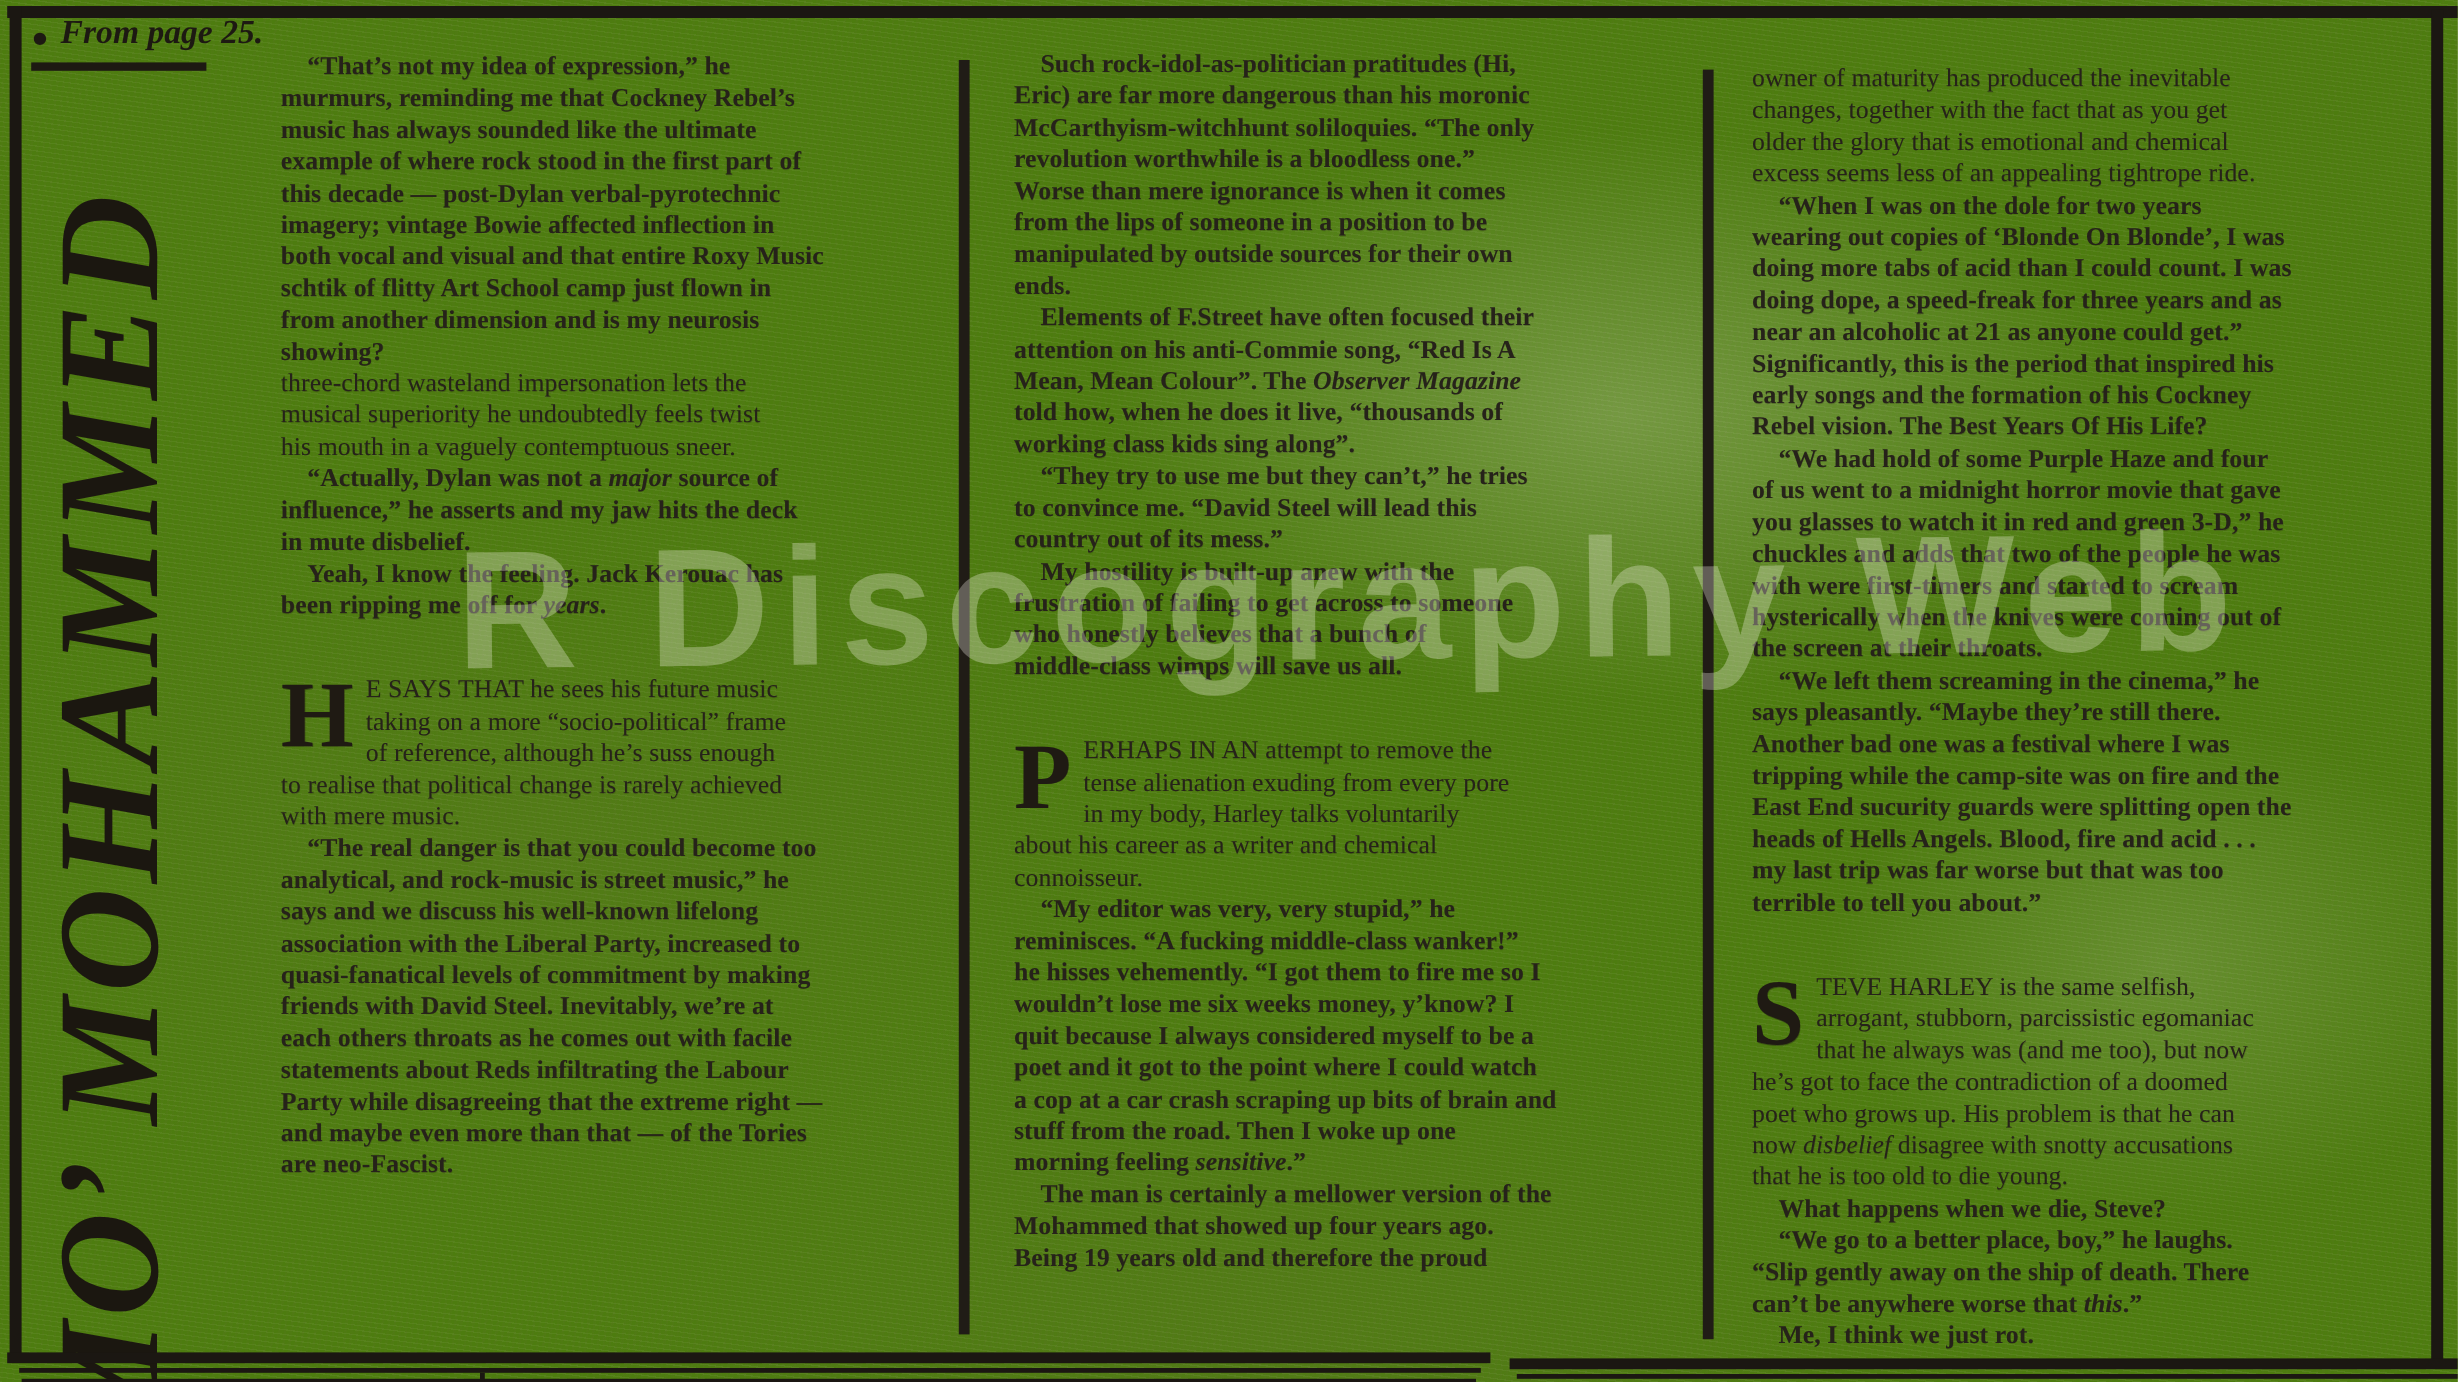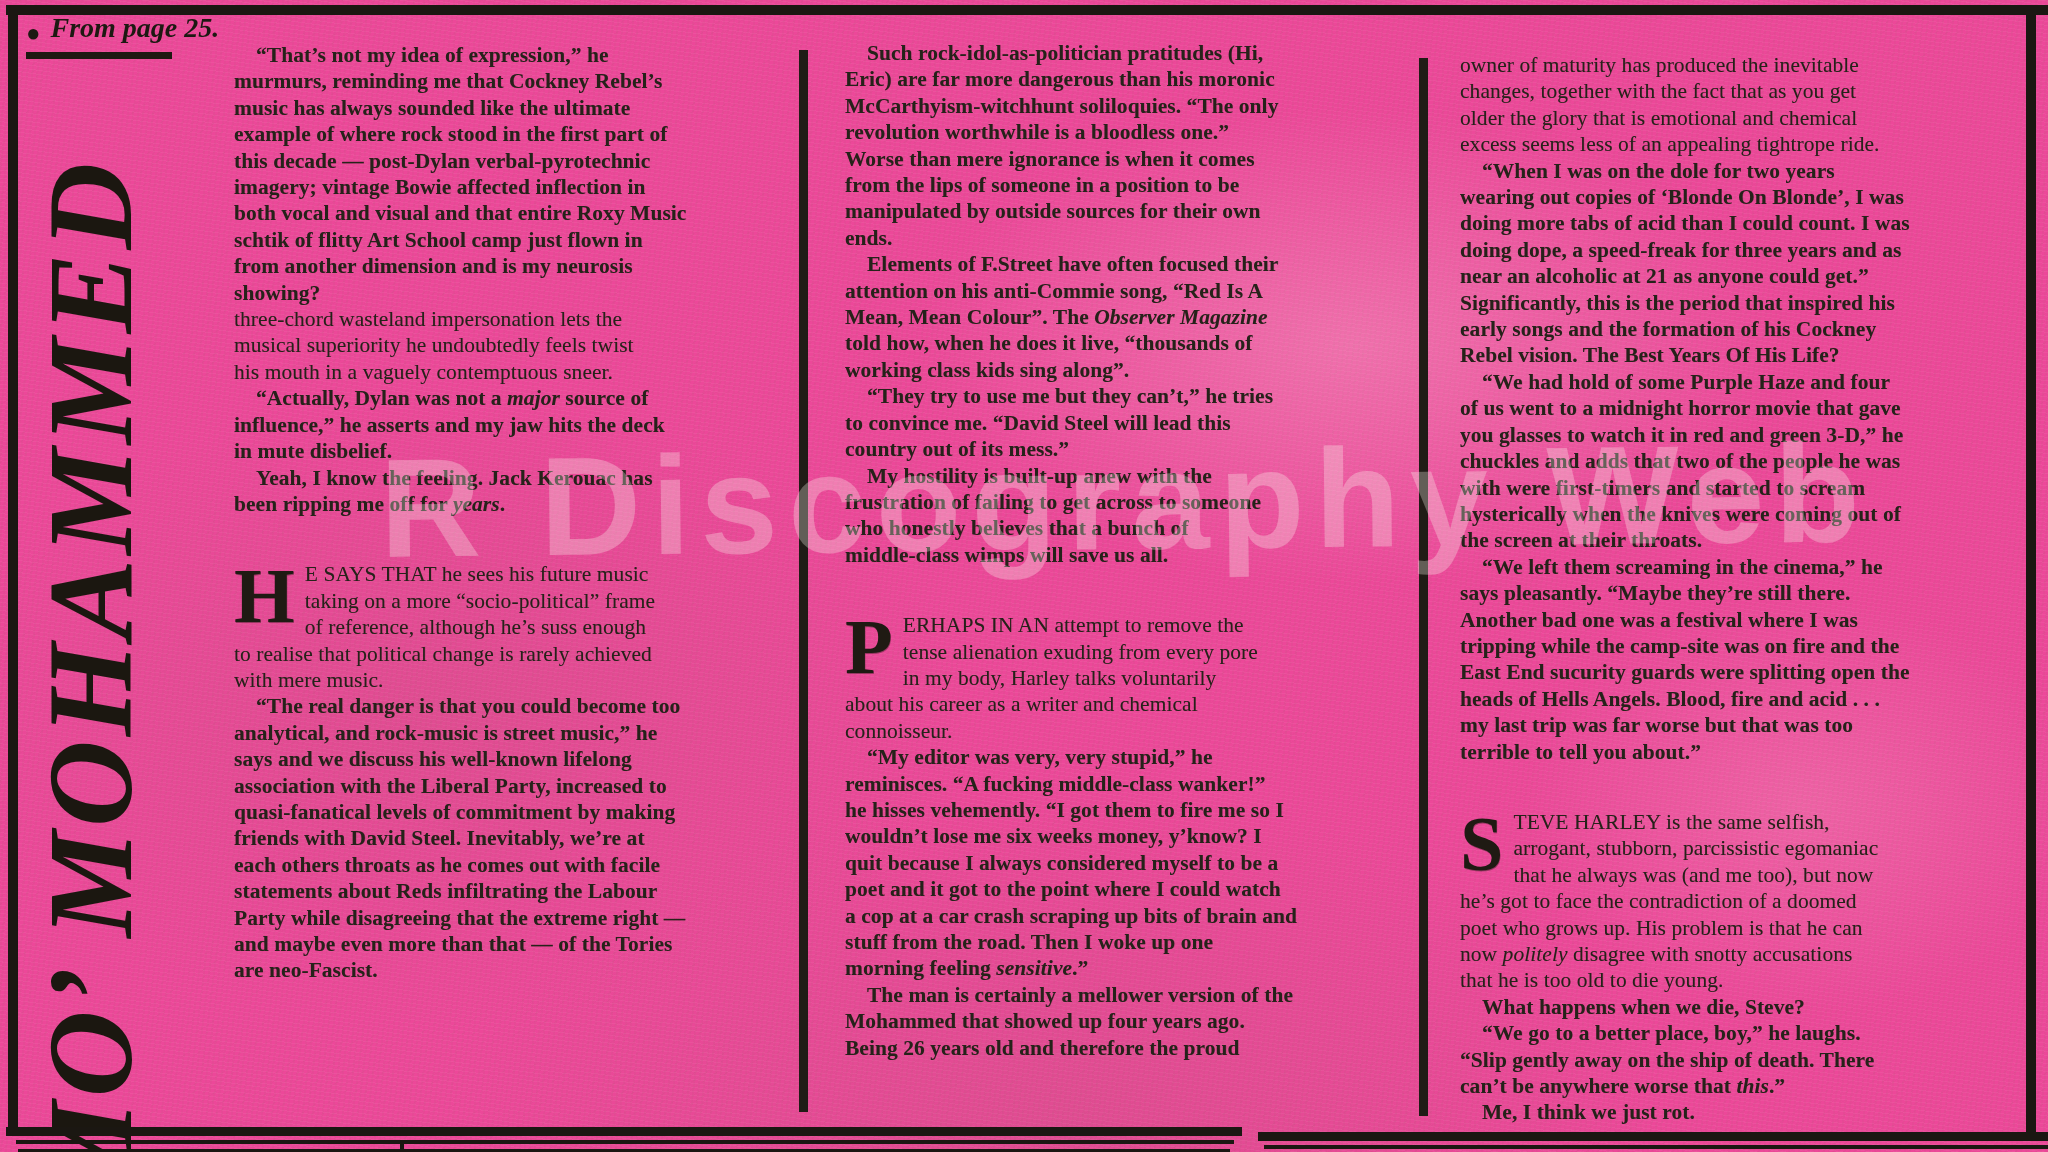--- a/index.html
+++ b/index.html
@@ -3,21 +3,21 @@
 <meta charset="utf-8">
 <style>
   html,body{margin:0;padding:0;}
   body{
     width:2048px;height:1152px;overflow:hidden;
     font-family:"Liberation Serif","DejaVu Serif",serif;
     background:#c9c2ac;
   }
   .sheet{
     position:absolute;left:0;top:0;width:2048px;height:1152px;
-    background:#ec4899;
+    background:#4d7c0f;
   }
   .texture{
     position:absolute;inset:0;pointer-events:none;
     background-image:
       radial-gradient(620px 340px at 66% 30%, rgba(255,253,242,0.22), transparent 70%),
       radial-gradient(700px 420px at 22% 62%, rgba(122,110,84,0.10), transparent 75%),
       radial-gradient(800px 420px at 52% 96%, rgba(122,110,84,0.10), transparent 75%),
       radial-gradient(400px 300px at 88% 70%, rgba(255,253,240,0.14), transparent 70%),
       repeating-linear-gradient(97deg, rgba(118,106,80,0.05) 0 2px, rgba(0,0,0,0) 2px 5px),
       repeating-linear-gradient(8deg, rgba(255,255,244,0.05) 0 1px, rgba(0,0,0,0) 1px 4px),
@@ -167,21 +167,21 @@
 reminisces. “A fucking middle-class wanker!”
 he hisses vehemently. “I got them to fire me so I
 wouldn’t lose me six weeks money, y’know? I
 quit because I always considered myself to be a
 poet and it got to the point where I could watch
 a cop at a car crash scraping up bits of brain and
 stuff from the road. Then I woke up one
 morning feeling <i>sensitive</i>.”</div>
       <div class="para indent">The man is certainly a mellower version of the
 Mohammed that showed up four years ago.
-Being 26 years old and therefore the proud</div>
+Being 19 years old and therefore the proud</div>
     </div>
   <div class="divider divider2"></div>
   <div class="col col3">
       <div class="para">owner of maturity has produced the inevitable
 changes, together with the fact that as you get
 older the glory that is emotional and chemical
 excess seems less of an appealing tightrope ride.</div>
       <div class="para indent">“When I was on the dole for two years
 wearing out copies of ‘Blonde On Blonde’, I was
 doing more tabs of acid than I could count. I was
@@ -203,21 +203,21 @@
 tripping while the camp-site was on fire and the
 East End sucurity guards were splitting open the
 heads of Hells Angels. Blood, fire and acid . . .
 my last trip was far worse but that was too
 terrible to tell you about.”</div>
       <div class="para gap"><span class="dropcap">S</span>TEVE HARLEY is the same selfish,
 arrogant, stubborn, parcissistic egomaniac
 that he always was (and me too), but now
 he’s got to face the contradiction of a doomed
 poet who grows up. His problem is that he can
-now <i>politely</i> disagree with snotty accusations
+now <i>disbelief</i> disagree with snotty accusations
 that he is too old to die young.</div>
       <div class="para indent">What happens when we die, Steve?</div>
       <div class="para indent">“We go to a better place, boy,” he laughs.
 “Slip gently away on the ship of death. There
 can’t be anywhere worse that <i>this</i>.”</div>
       <div class="para indent">Me, I think we just rot.</div>
     </div>
 
   <div class="watermark">R Discography Web</div>
 

